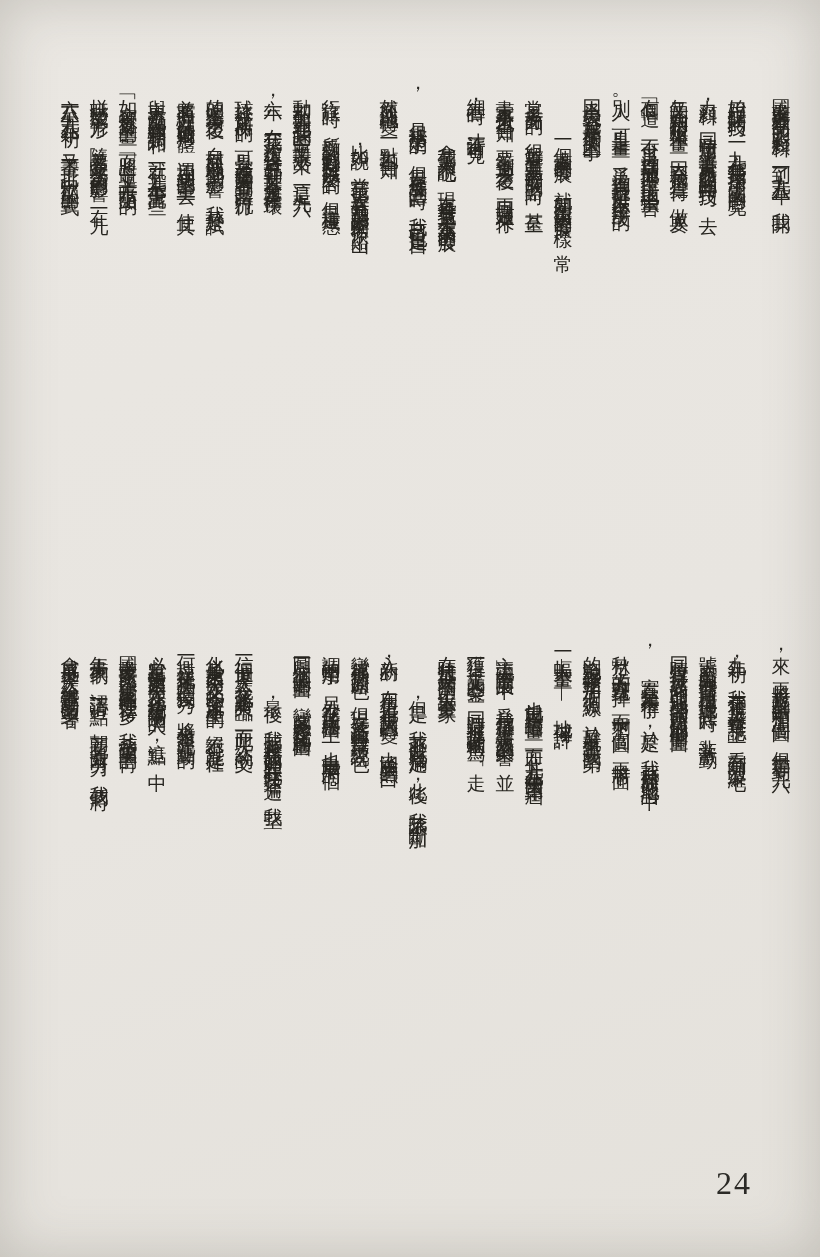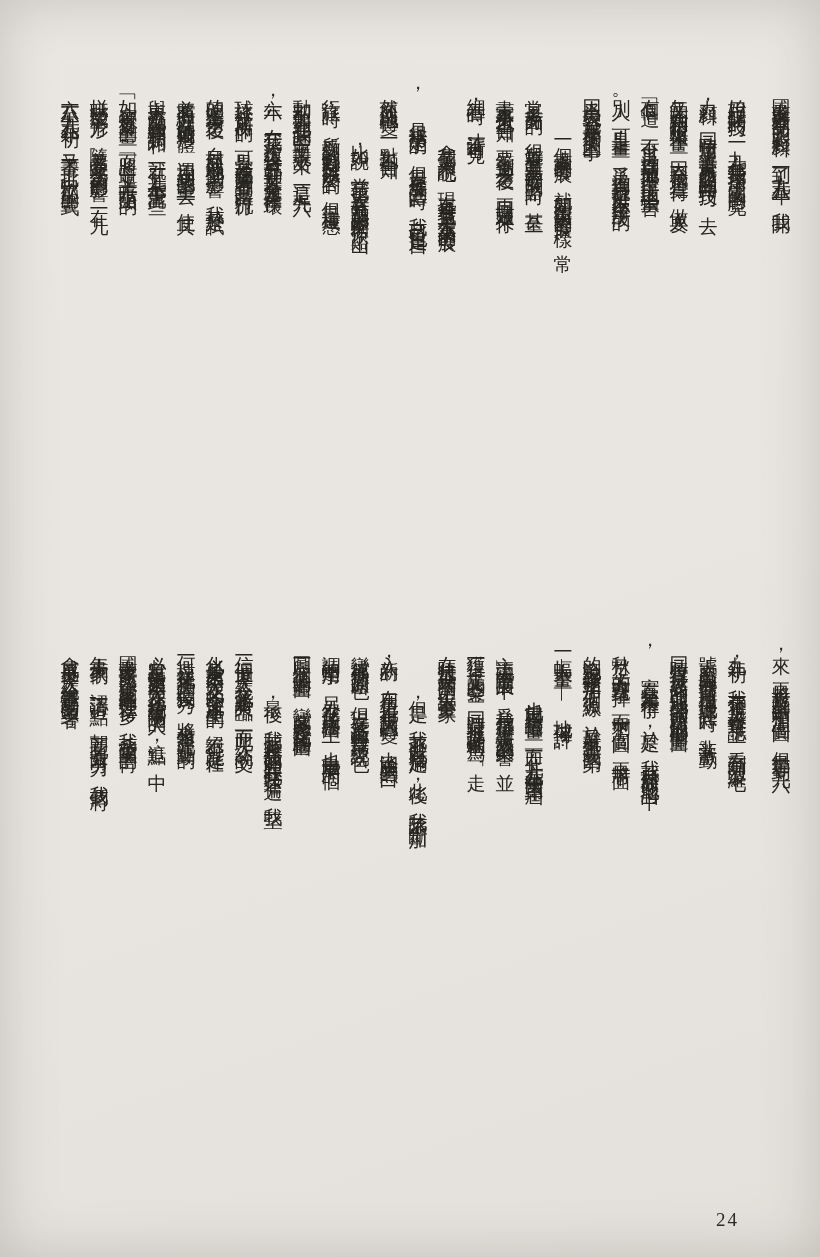--- a/index.html
+++ b/index.html
@@ -42,24 +42,23 @@
     letter-spacing:3.6px;   
     color:var(--ink);
     white-space:nowrap;
     height:522px;
   }
   .col.first{margin-left:15px;}
   .col.indent{padding-top:45px;height:477px;}
   .page-number{
     position:absolute;
     left:716px;top:1165px;
-    font-size:19px;
+    font-size:32px;
     letter-spacing:2px;
     color:#2b2a26;
-    margin-top:44px;
   }
 </style>
 </head>
 <body>
 
 <div class="page">
   <section class="block block-top">
       <div class="col first">國畫與各種不同的水彩顏料。到了一九六五年，我開</div>
       <div class="col">始用拼貼的技巧。一九六七年我又採用了美國的壓克</div>
       <div class="col">力顏料，同時運用了普普畫家所發明的轉印技巧。去</div>

